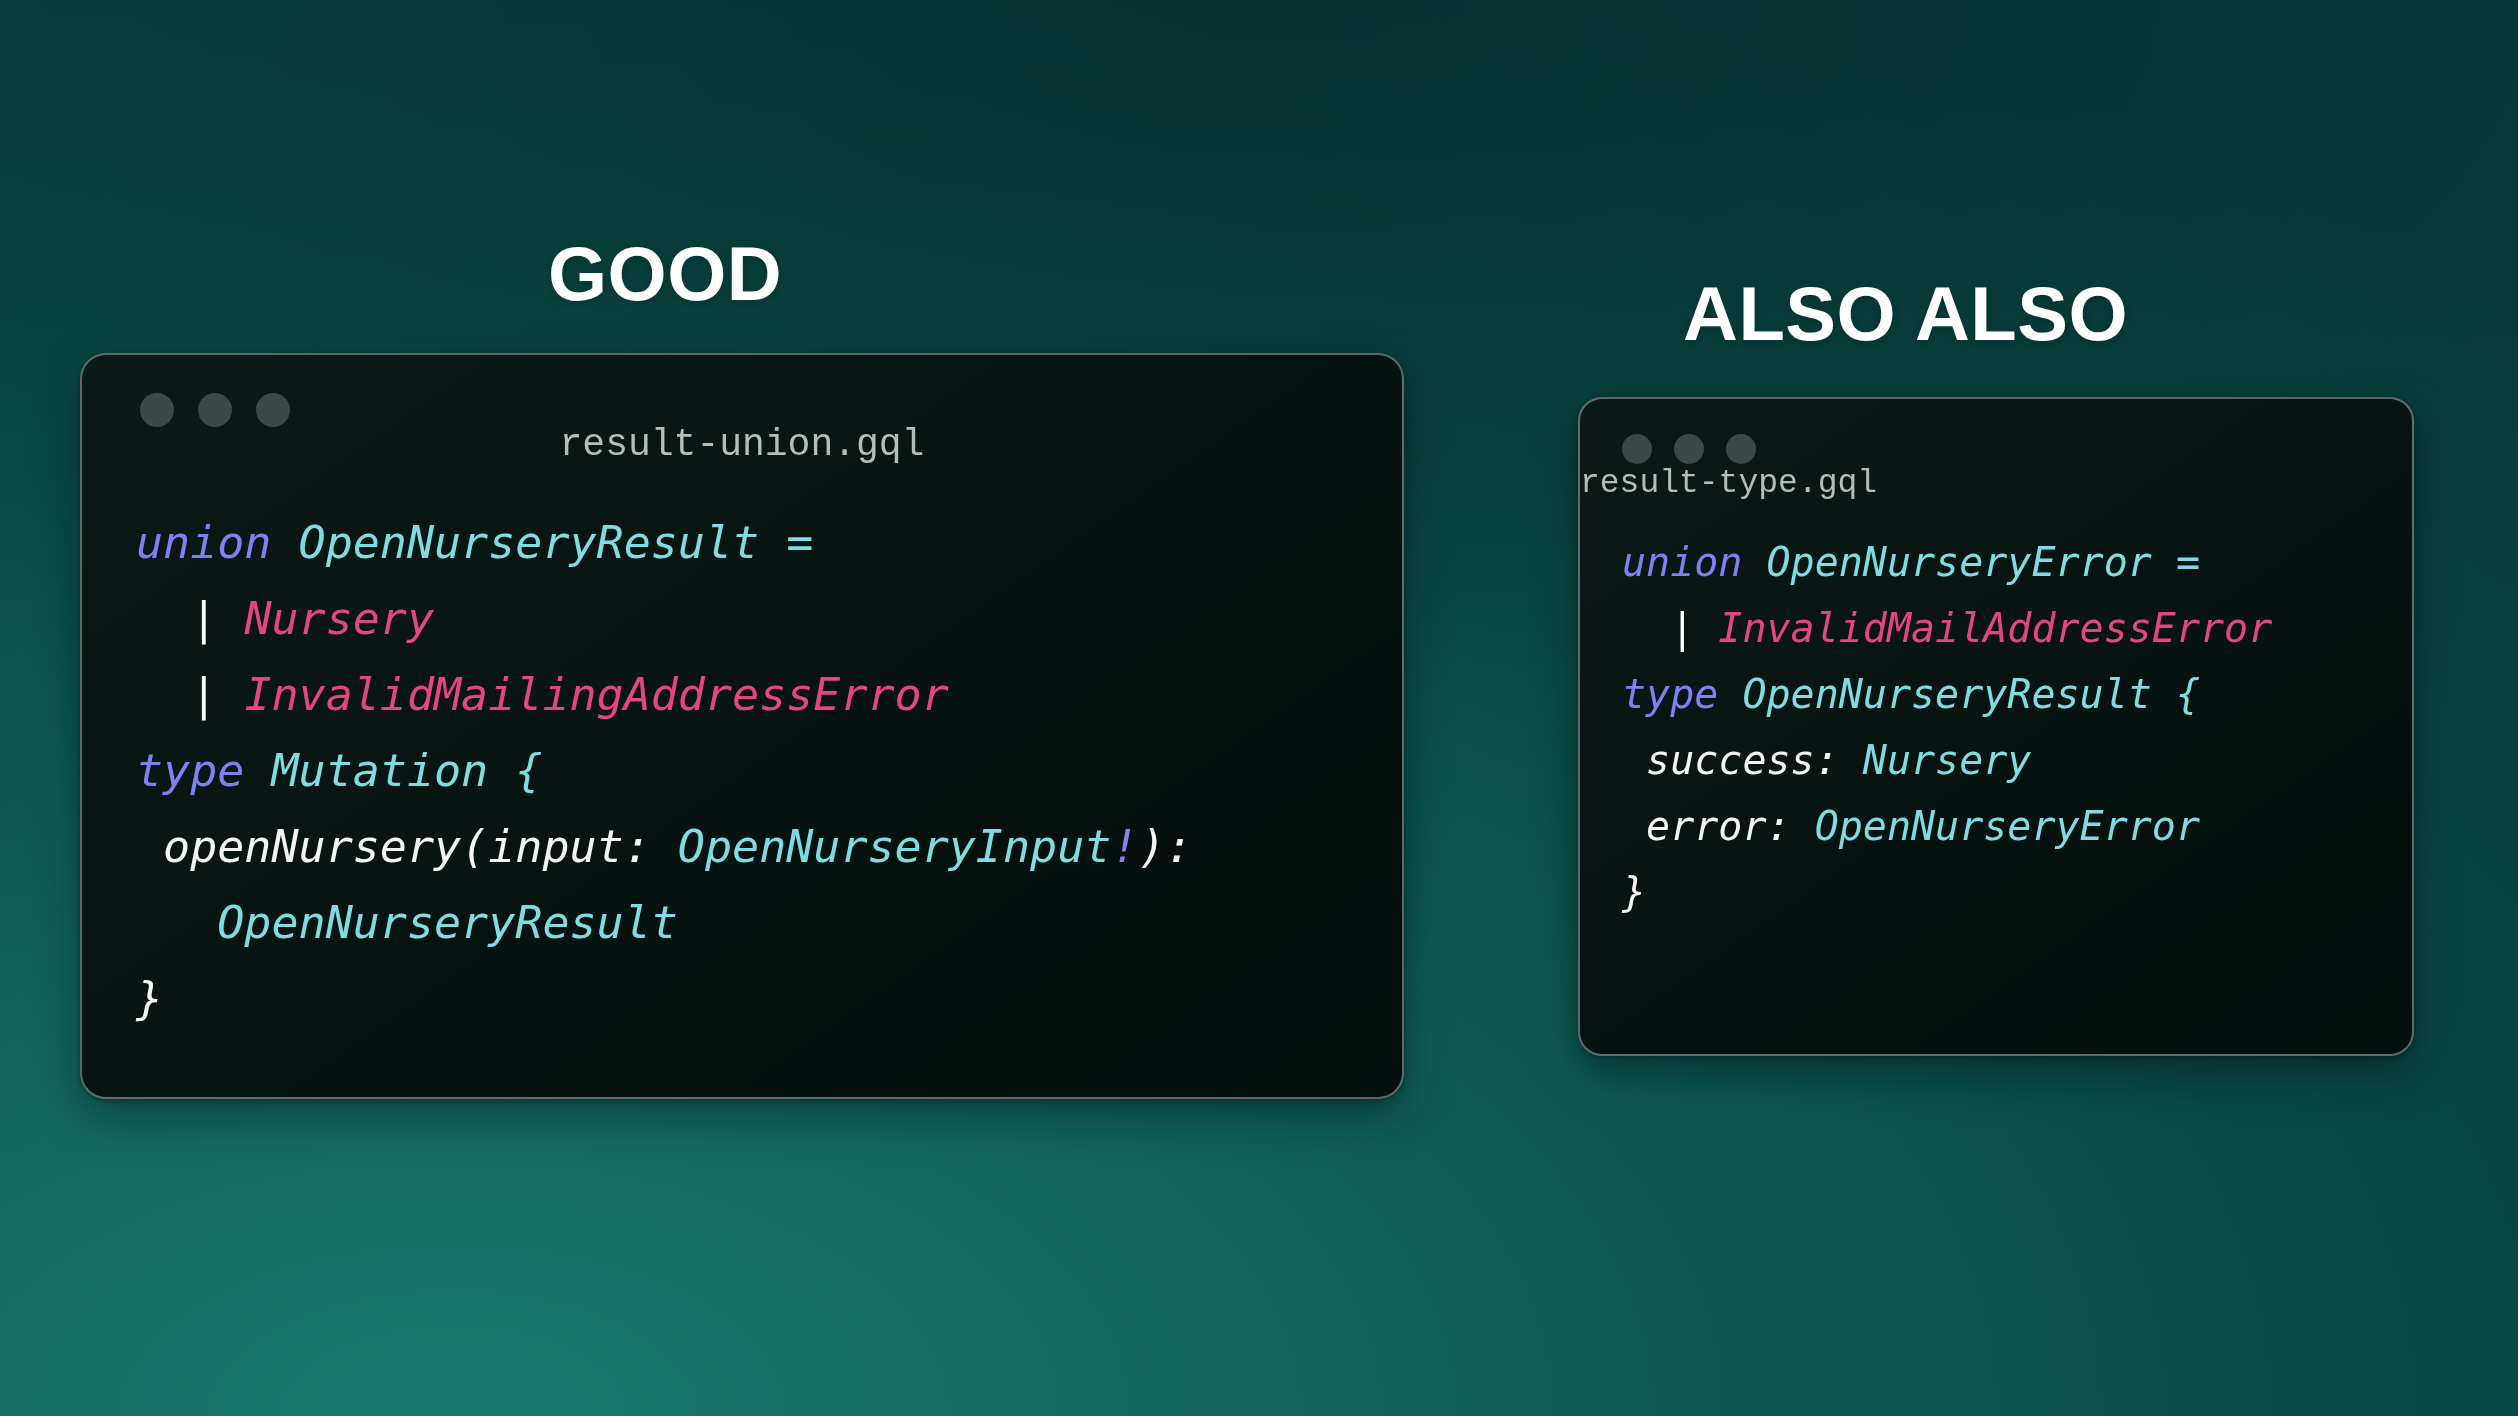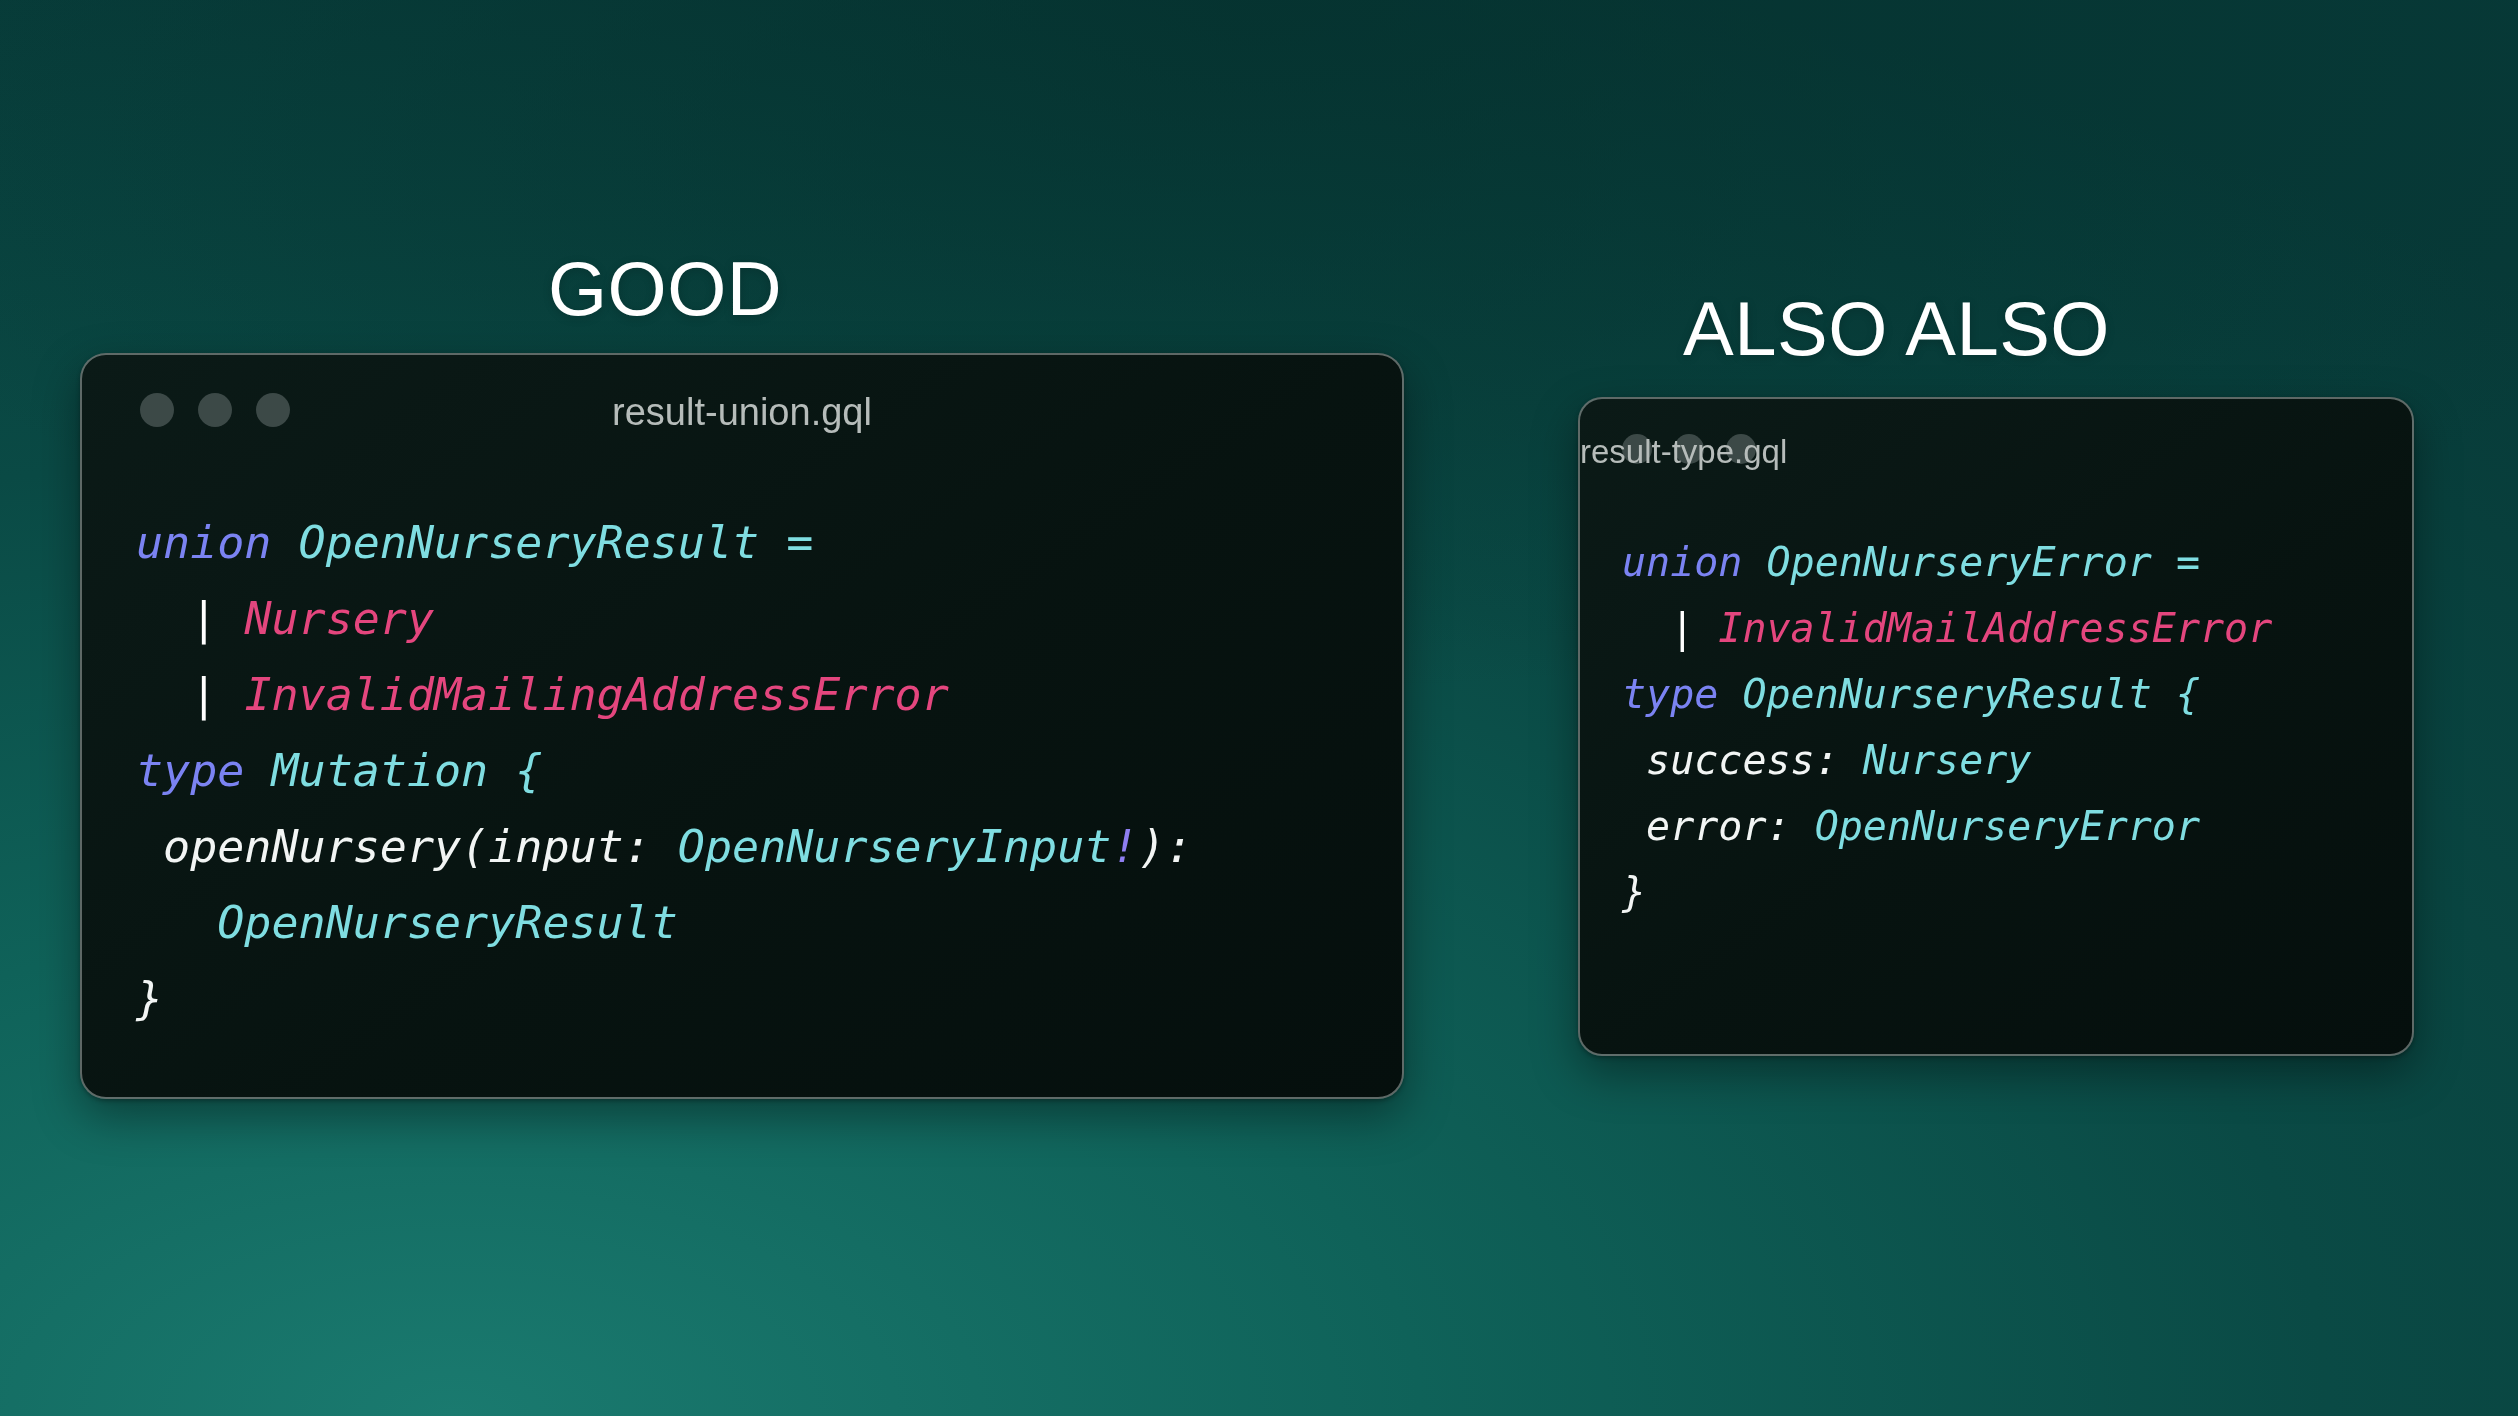--- a/index.html
+++ b/index.html
@@ -18,44 +18,44 @@
   #bg2{
     position:absolute;inset:0;
     background:radial-gradient(90% 70% at 50% 0%, rgba(5,48,45,0.75) 0%, rgba(5,48,45,0.0) 70%);
   }
 
   .panel{position:absolute;}
 
   .heading{
     position:absolute;
     color:#ffffff;
-    font-weight:400;
+    font-weight:700;
     letter-spacing:0.5px;
     white-space:nowrap;
     font-family:"Liberation Sans", sans-serif;
     text-shadow:0 2px 10px rgba(0,0,0,0.18);
-    margin-top:15px;
   }
 
   .card{
     position:absolute;
     background:linear-gradient(145deg,#0b1a17 0%,#071310 55%,#050f0d 100%);
     border:2px solid rgba(190,200,198,0.48);
     box-shadow:0 18px 46px rgba(0,0,0,0.38), 0 2px 4px rgba(0,0,0,0.3);
     overflow:hidden;
   }
 
   .titlebar{position:relative;height:76px;}
   .dots{position:absolute;display:flex;align-items:center;}
   .dot{border-radius:50%;background:#3c4947;}
   .filename{
     position:absolute;
     color:#b6bcba;
-    font-family:Liberation Sans, sans-serif;
+    font-family:Liberation Mono, monospace;
     white-space:nowrap;
+    margin-top:32px;
   }
 
   .code{
     position:absolute;
     font-family:"DejaVu Sans Mono", monospace;
     white-space:pre;
     margin:0;
   }
   .code .ln{display:block;font-style:italic;}
 

